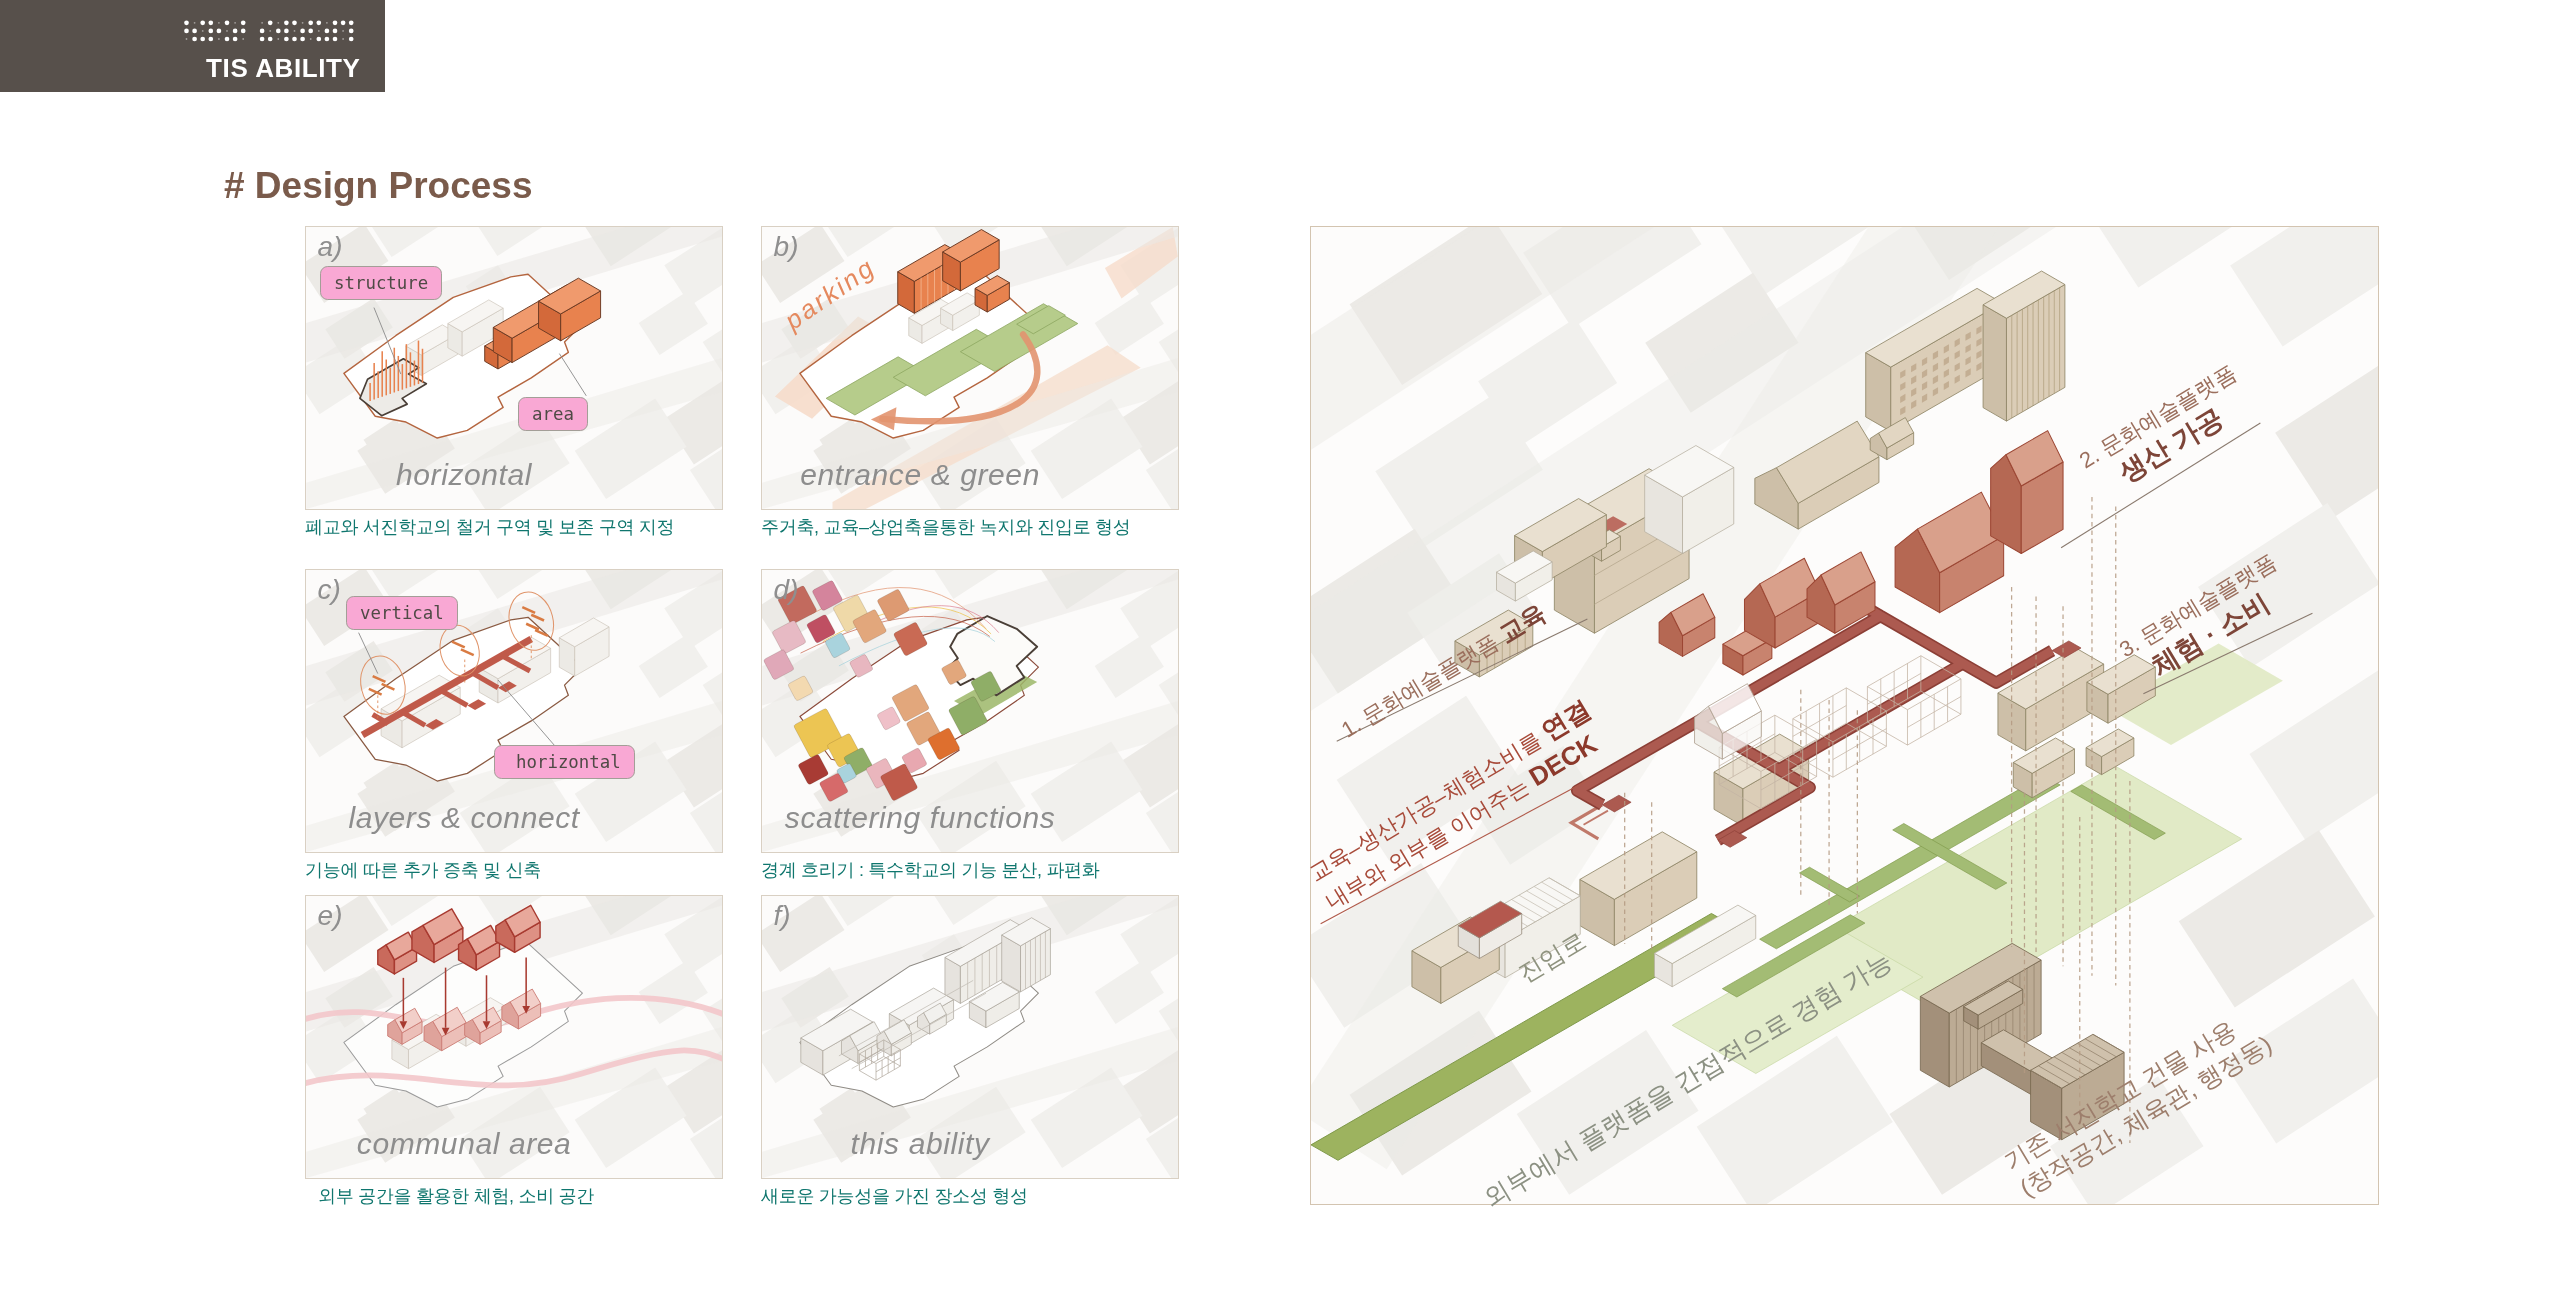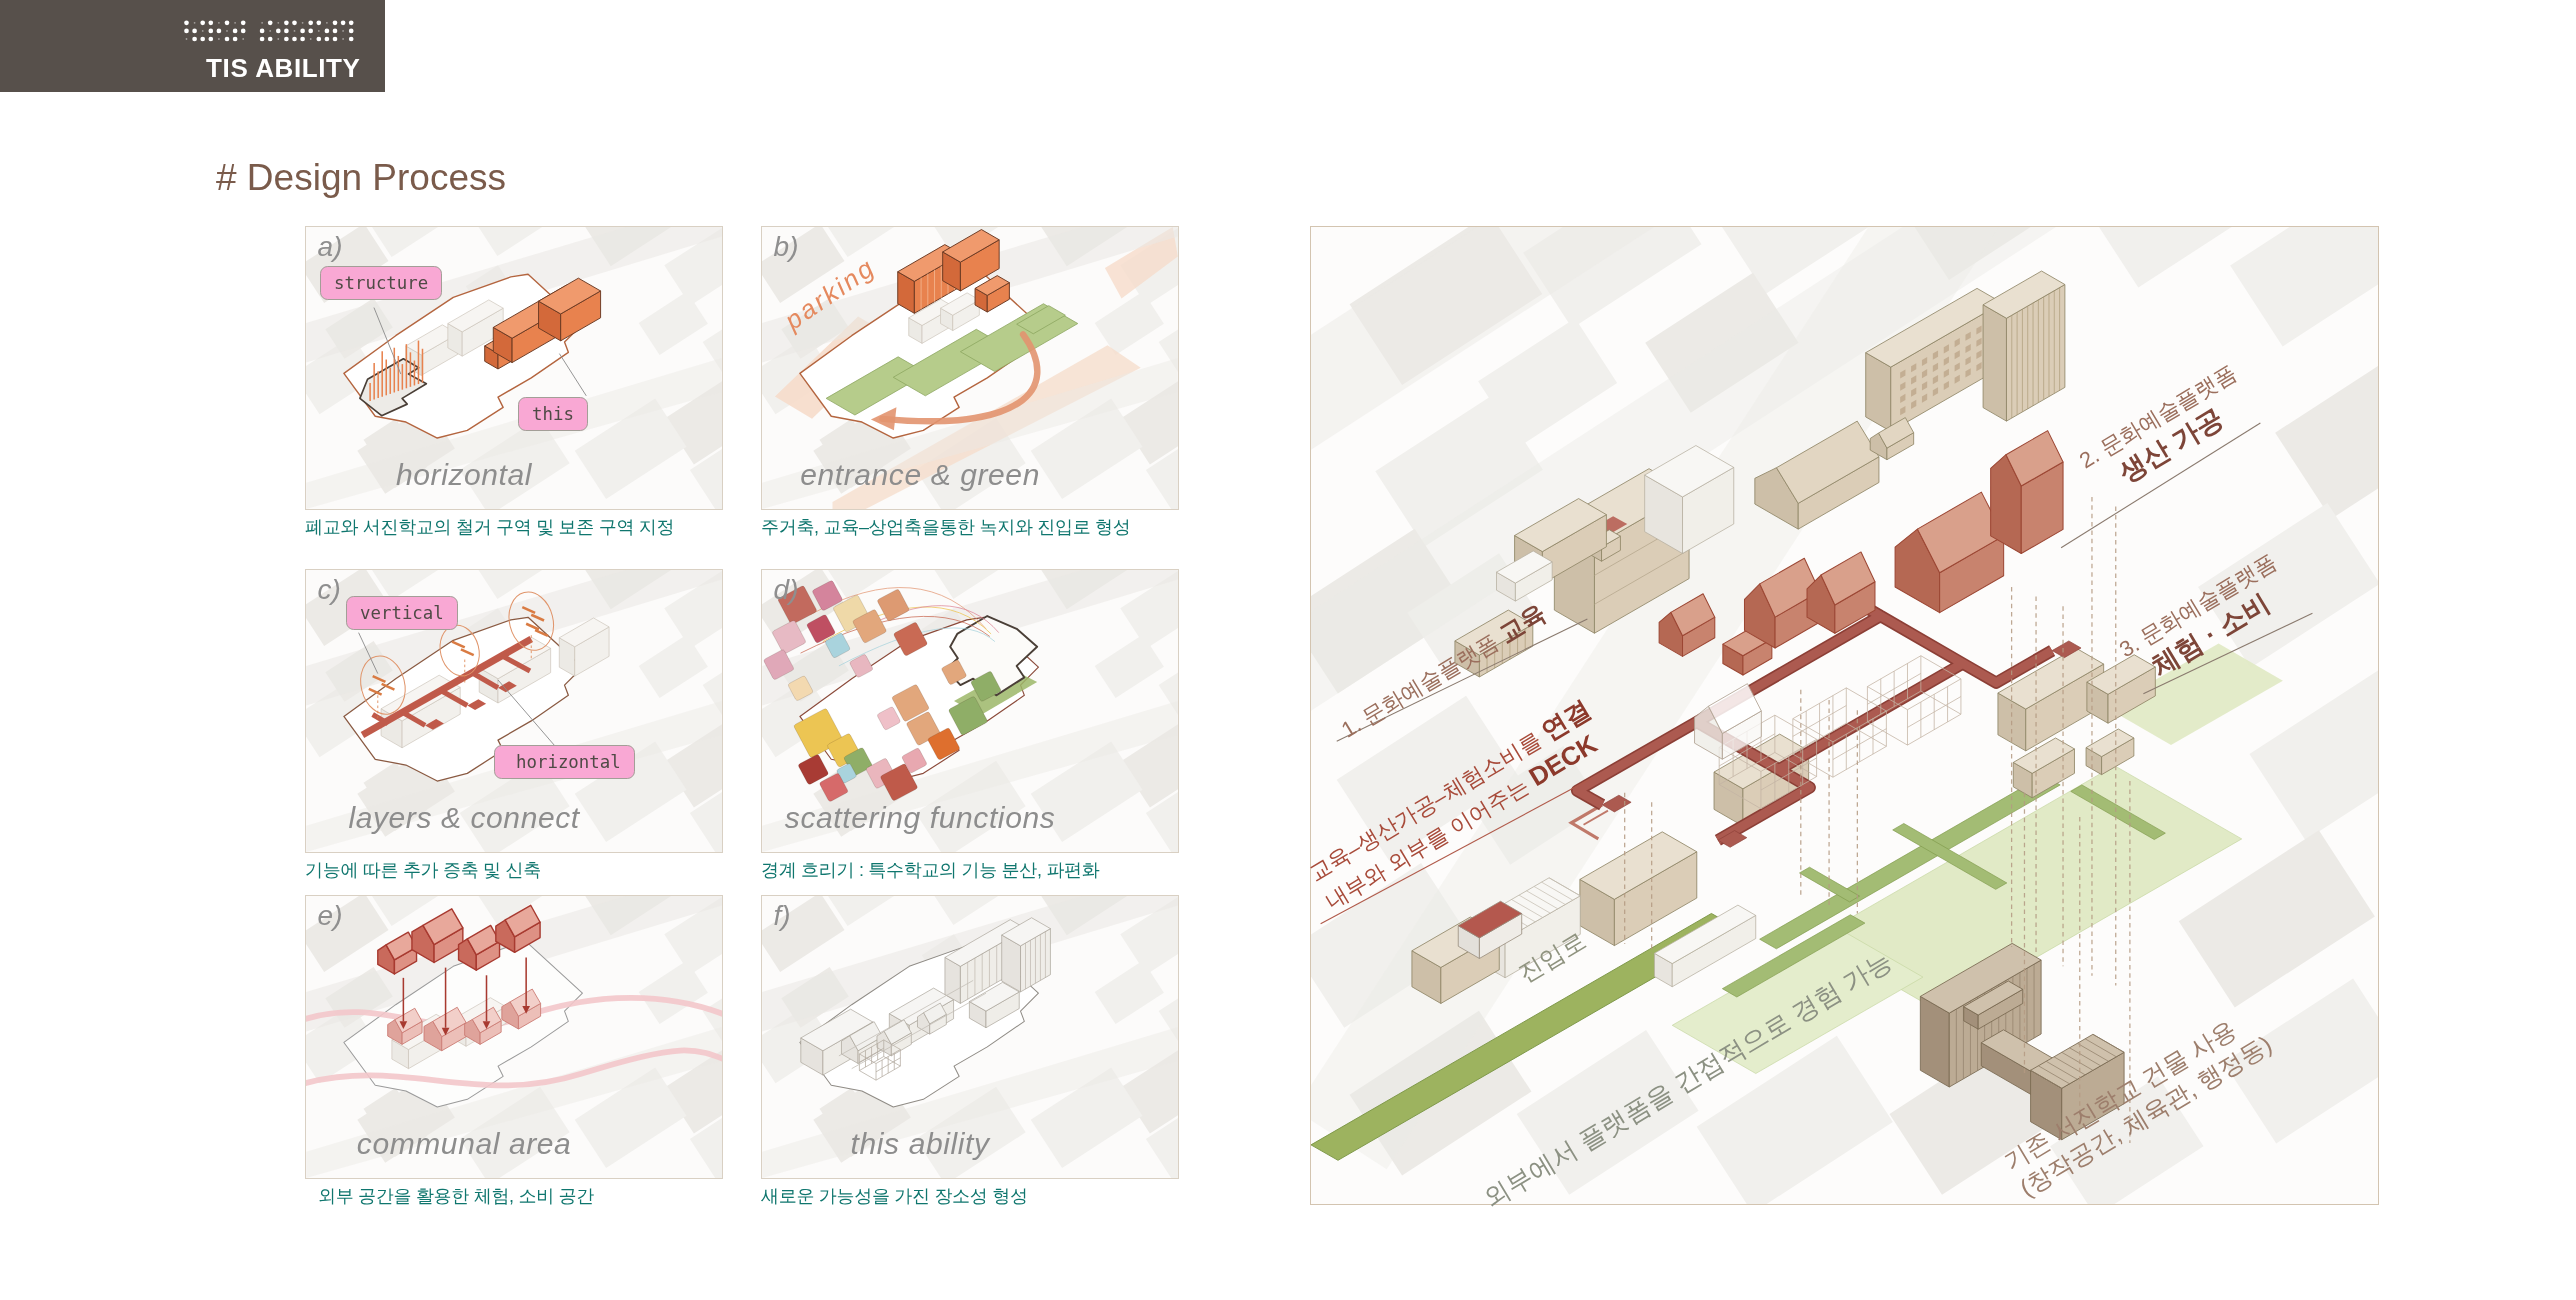--- a/index.html
+++ b/index.html
@@ -9,22 +9,22 @@
   }
   
   .brand{position:absolute;left:0;top:0;width:385px;height:92px;background:#57504b;}
   .brand svg{position:absolute;right:23px;top:15.5px;}
   .brand-name{
     position:absolute;right:24.5px;bottom:7.7px;color:#ffffff;
     font-size:26px;font-weight:bold;letter-spacing:0.6px;margin-top:13px;
   }
   
   .title{
-    position:absolute;left:212px;top:153px;margin:4px;
-    font-size:37px;font-weight:400;color:#7a5b4b;letter-spacing:0px;
+    position:absolute;left:212px;top:153px;margin:12px;
+    font-size:37px;font-weight:700;color:#7a5b4b;letter-spacing:0px;
   }
   
   .panel{
     position:absolute;width:418px;height:284px;box-sizing:border-box;
     border:1.3px solid #d9d0c3;background:#fcfbfa;
   }
   .panel svg.pd{position:absolute;left:0;top:0;width:100%;height:100%;}
   .pletter{
     position:absolute;left:11.6px;top:3.9px;
     font-style:italic;font-weight:300;font-size:28px;color:#8f8f8f;
@@ -192,21 +192,21 @@
       <polygon points="322.0,212.0 436.3,146.0 436.3,108.0 322.0,174.0" fill="#e8824e" stroke="#6b3a22" stroke-width="1.5" stroke-linejoin="round"></polygon>
       <polygon points="322.0,174.0 292.6,157.0 406.9,91.0 436.3,108.0" fill="#f09a6d" stroke="#6b3a22" stroke-width="1.5" stroke-linejoin="round"></polygon>
       <polygon points="398.0,178.0 363.4,158.0 363.4,116.0 398.0,136.0" fill="#d3693a" stroke="#6b3a22" stroke-width="1.5" stroke-linejoin="round"></polygon>
       <polygon points="398.0,178.0 460.4,142.0 460.4,100.0 398.0,136.0" fill="#e8824e" stroke="#6b3a22" stroke-width="1.5" stroke-linejoin="round"></polygon>
       <polygon points="398.0,136.0 363.4,116.0 425.7,80.0 460.4,100.0" fill="#f09a6d" stroke="#6b3a22" stroke-width="1.5" stroke-linejoin="round"></polygon>
       <line x1="106" y1="126" x2="148" y2="230" stroke="#8a8a8a" stroke-width="1.4"></line>
       <line x1="438" y1="264" x2="396" y2="198" stroke="#8a8a8a" stroke-width="1.4"></line>
     </svg>
   <span class="pletter">a)</span>
   <div class="chip c1"><span>structure</span></div>
-  <div class="chip c2"><span>this</span></div>
+  <div class="chip c2"><span>area</span></div>
   <div class="pen">horizontal</div>
 </section>
 <div class="pcap" style="left:305px;top:515px">폐교와 서진학교의 철거 구역 및 보존 구역 지정</div>
 
 <section class="panel" id="panel-b" style="left:761px;top:226px">
   <svg class="pd" id="svg-b" viewBox="0 0 650 441">
       <rect width="120" height="70" fill="#eceae6" transform="translate(-10,60) rotate(-33)"></rect>
       <rect width="140" height="80" fill="#f1f0ed" transform="translate(90,-20) rotate(-33)"></rect>
       <rect width="160" height="90" fill="#f1f0ed" transform="translate(250,-30) rotate(-33)"></rect>
       <rect width="140" height="85" fill="#eceae6" transform="translate(430,-10) rotate(-33)"></rect>

